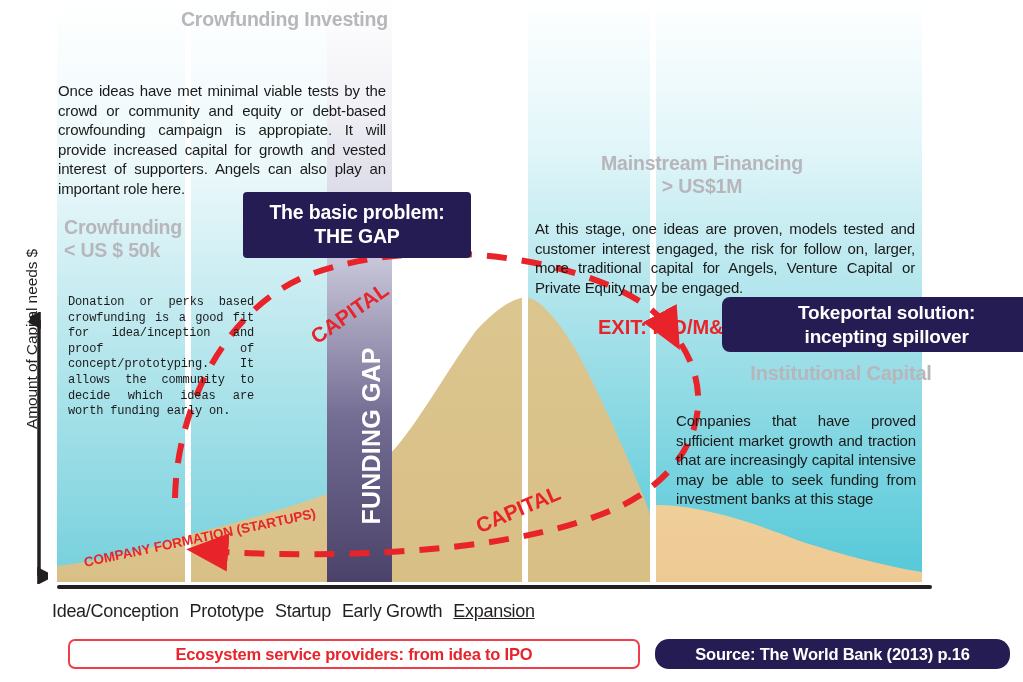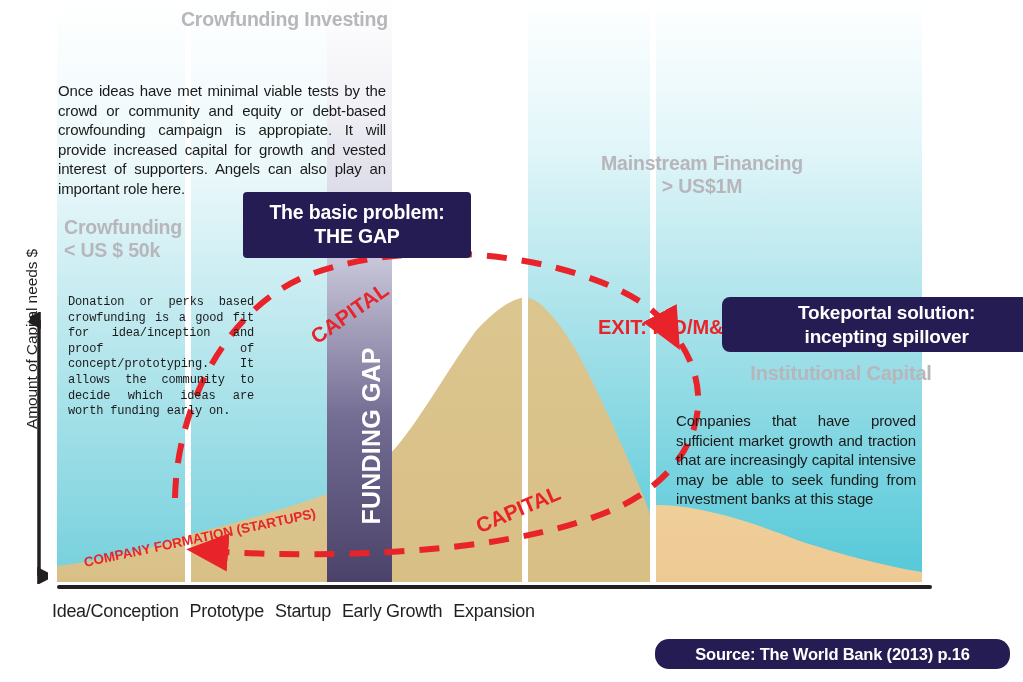--- a/index.html
+++ b/index.html
@@ -55,21 +55,21 @@
   #x-labels{
     position:absolute;
     left:52px; top:601px;
     width:640px;
     font-size:18px;
     color:#231f20;
     white-space:nowrap;
     letter-spacing:-0.3px;
   }
   #x-labels span{margin-right:11px;}
-  #x-labels span:last-child{margin-right:12px;}
+  #x-labels span:last-child{margin-right:12px;text-decoration:underline;}
 
   
   .sec-head{
     position:absolute;
     color:#b6b6bb;
     font-weight:bold;
     line-height:1.16;
     letter-spacing:-0.2px;
   }
 
@@ -316,20 +316,21 @@
   <div class="sec-head" id="cf-head">
     <div>Crowfunding</div>
     <div>&lt; US $ 50k</div>
   </div>
   <div class="sec-body" id="cf-body">Donation or perks based crowfunding is a good fit for idea/inception and proof of concept/prototyping. It allows the community to decide which ideas are worth funding early on.</div>
 
   <div class="sec-head" id="mf-head">
     <div>Mainstream Financing</div>
     <div>&gt; US$1M</div>
   </div>
+  <div class="sec-body" id="mf-body">At this stage, one ideas are proven, models tested and customer interest engaged, the risk for follow on, larger, more traditional capital for Angels, Venture Capital or Private Equity may be engaged.</div>
 
   <div class="sec-head" id="ic-head">
     <div>Institutional Capital</div>
   </div>
   <div class="sec-body" id="ic-body">Companies that have proved sufficient market growth and traction that are increasingly capital intensive may be able to seek funding from investment banks at this stage</div>
 
   <div class="dark-box" id="gap-box">
     <div>
       <span class="l1">The basic problem:</span>
       <span class="l2">THE GAP</span>
@@ -359,16 +360,17 @@
       <line x1="9" y1="8" x2="9" y2="264" stroke="#231f20" stroke-width="3" marker-end="url(#arrDn)"></line>
     </svg>
   </div>
 
   <div id="y-axis-title">Amount of Capital needs $</div>
 
   <div id="x-labels">
     <span>Idea/Conception</span><span>Prototype</span><span>Startup</span><span>Early Growth</span><span>Expansion</span>
   </div>
 
+  <div id="footer-eco">Ecosystem service providers: from idea to IPO</div>
 
   <div id="footer-src">Source: The World Bank (2013) p.16</div>
 
 </div>
 
 </body></html>

